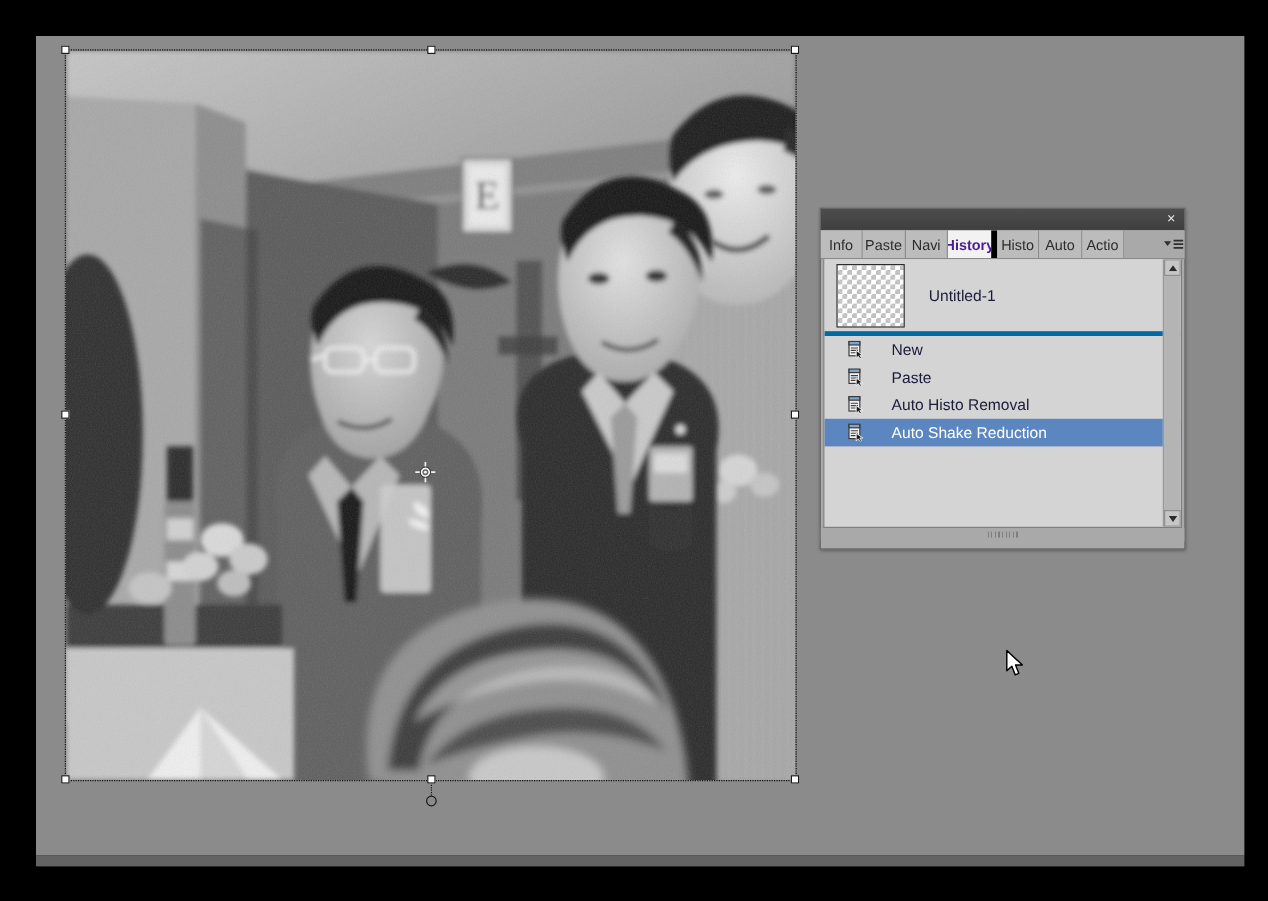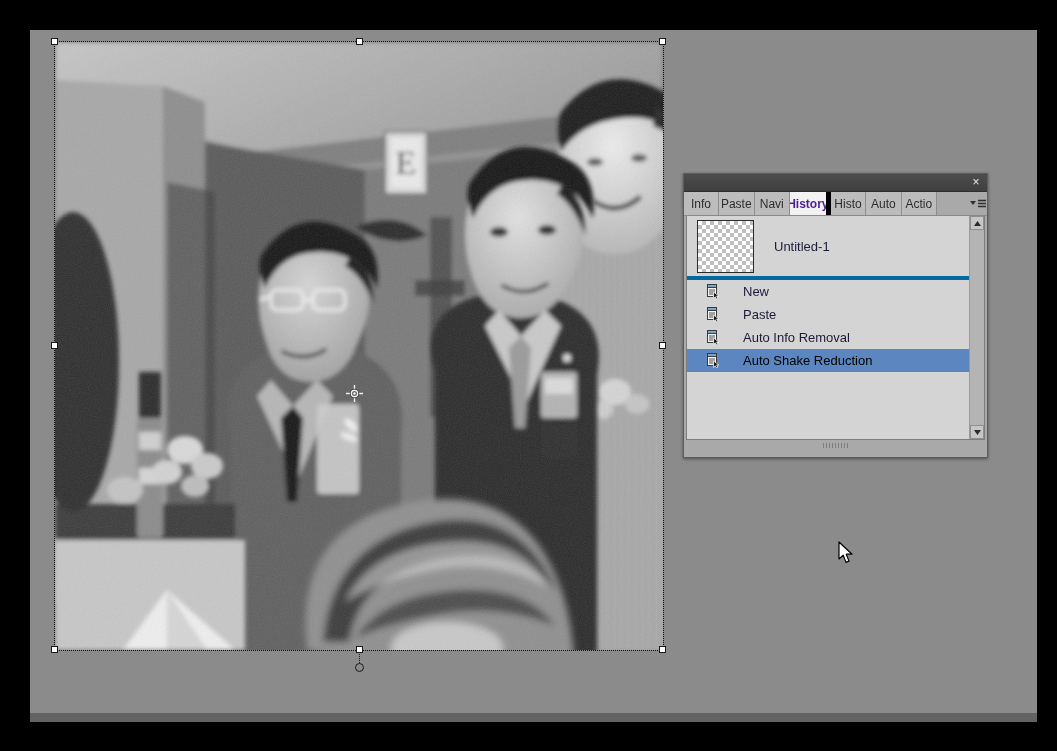--- a/index.html
+++ b/index.html
@@ -193,21 +193,21 @@
     display: flex;
     align-items: center;
     height: 23px;
     padding-left: 19px;
     font-size: 13px;
     color: #1b1b3a;
     cursor: pointer;
   }
   .hist-item.selected {
     background: #5b86c0;
-    color: #000000;
+    color: #ffffff;
   }
   .hist-icon { width: 15px; height: 15px; flex: 0 0 15px; }
   .hist-label { margin-left: 22px; }
 
   
   .vscroll {
     position: absolute;
     right: 0; top: 0;
     width: 15px; height: 100%;
     background: #cfcfcf;
@@ -502,21 +502,21 @@
 
       <div class="hist-item">
         <span class="hist-icon">
           <svg viewBox="0 0 15 15" aria-hidden="true">
             <rect x="1.5" y="0.5" width="9" height="12" fill="#f4f4f4" stroke="#3b3b3b"></rect>
             <rect x="1.5" y="0.5" width="9" height="3" fill="#7da3cf" stroke="#3b3b3b"></rect>
             <path d="M3 6 H9 M3 8 H9 M3 10 H7" stroke="#3b3b3b" stroke-width="0.9"></path>
             <path d="M7.5 8 L7.5 14.5 L9.3 12.8 L10.6 15 L11.9 14.2 L10.6 12 L13 12 Z" fill="#1c1c1c" stroke="#ffffff" stroke-width="0.7"></path>
           </svg>
         </span>
-        <span class="hist-label">Auto Info Removal</span>
+        <span class="hist-label">Auto Histo Removal</span>
       </div>
 
       <div class="hist-item selected">
         <span class="hist-icon">
           <svg viewBox="0 0 15 15" aria-hidden="true">
             <rect x="1.5" y="0.5" width="9" height="12" fill="#f4f4f4" stroke="#3b3b3b"></rect>
             <rect x="1.5" y="0.5" width="9" height="3" fill="#7da3cf" stroke="#3b3b3b"></rect>
             <path d="M3 6 H9 M3 8 H9 M3 10 H7" stroke="#3b3b3b" stroke-width="0.9"></path>
             <path d="M7.5 8 L7.5 14.5 L9.3 12.8 L10.6 15 L11.9 14.2 L10.6 12 L13 12 Z" fill="#1c1c1c" stroke="#ffffff" stroke-width="0.7"></path>
           </svg>

